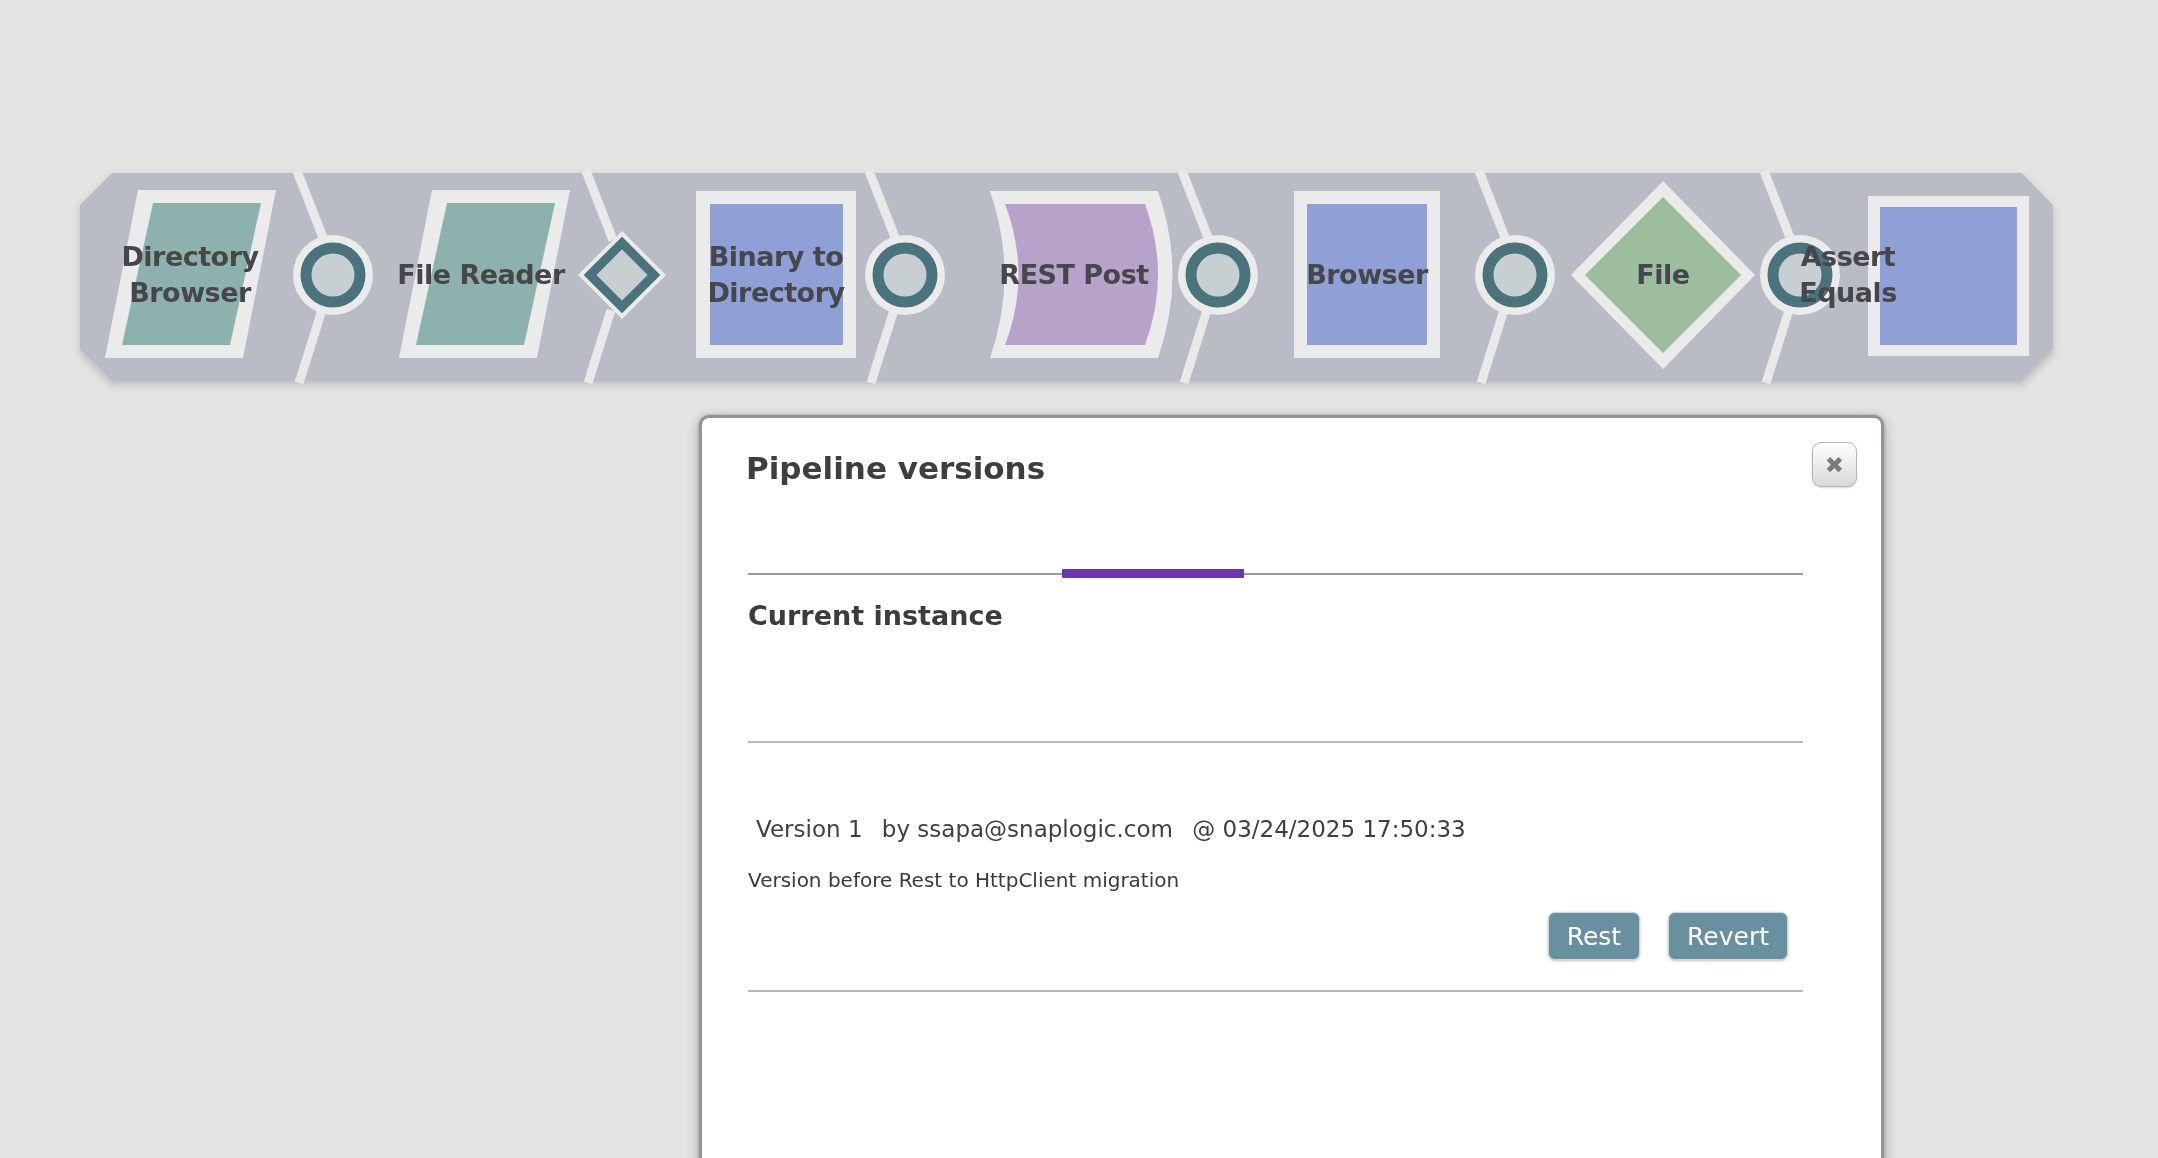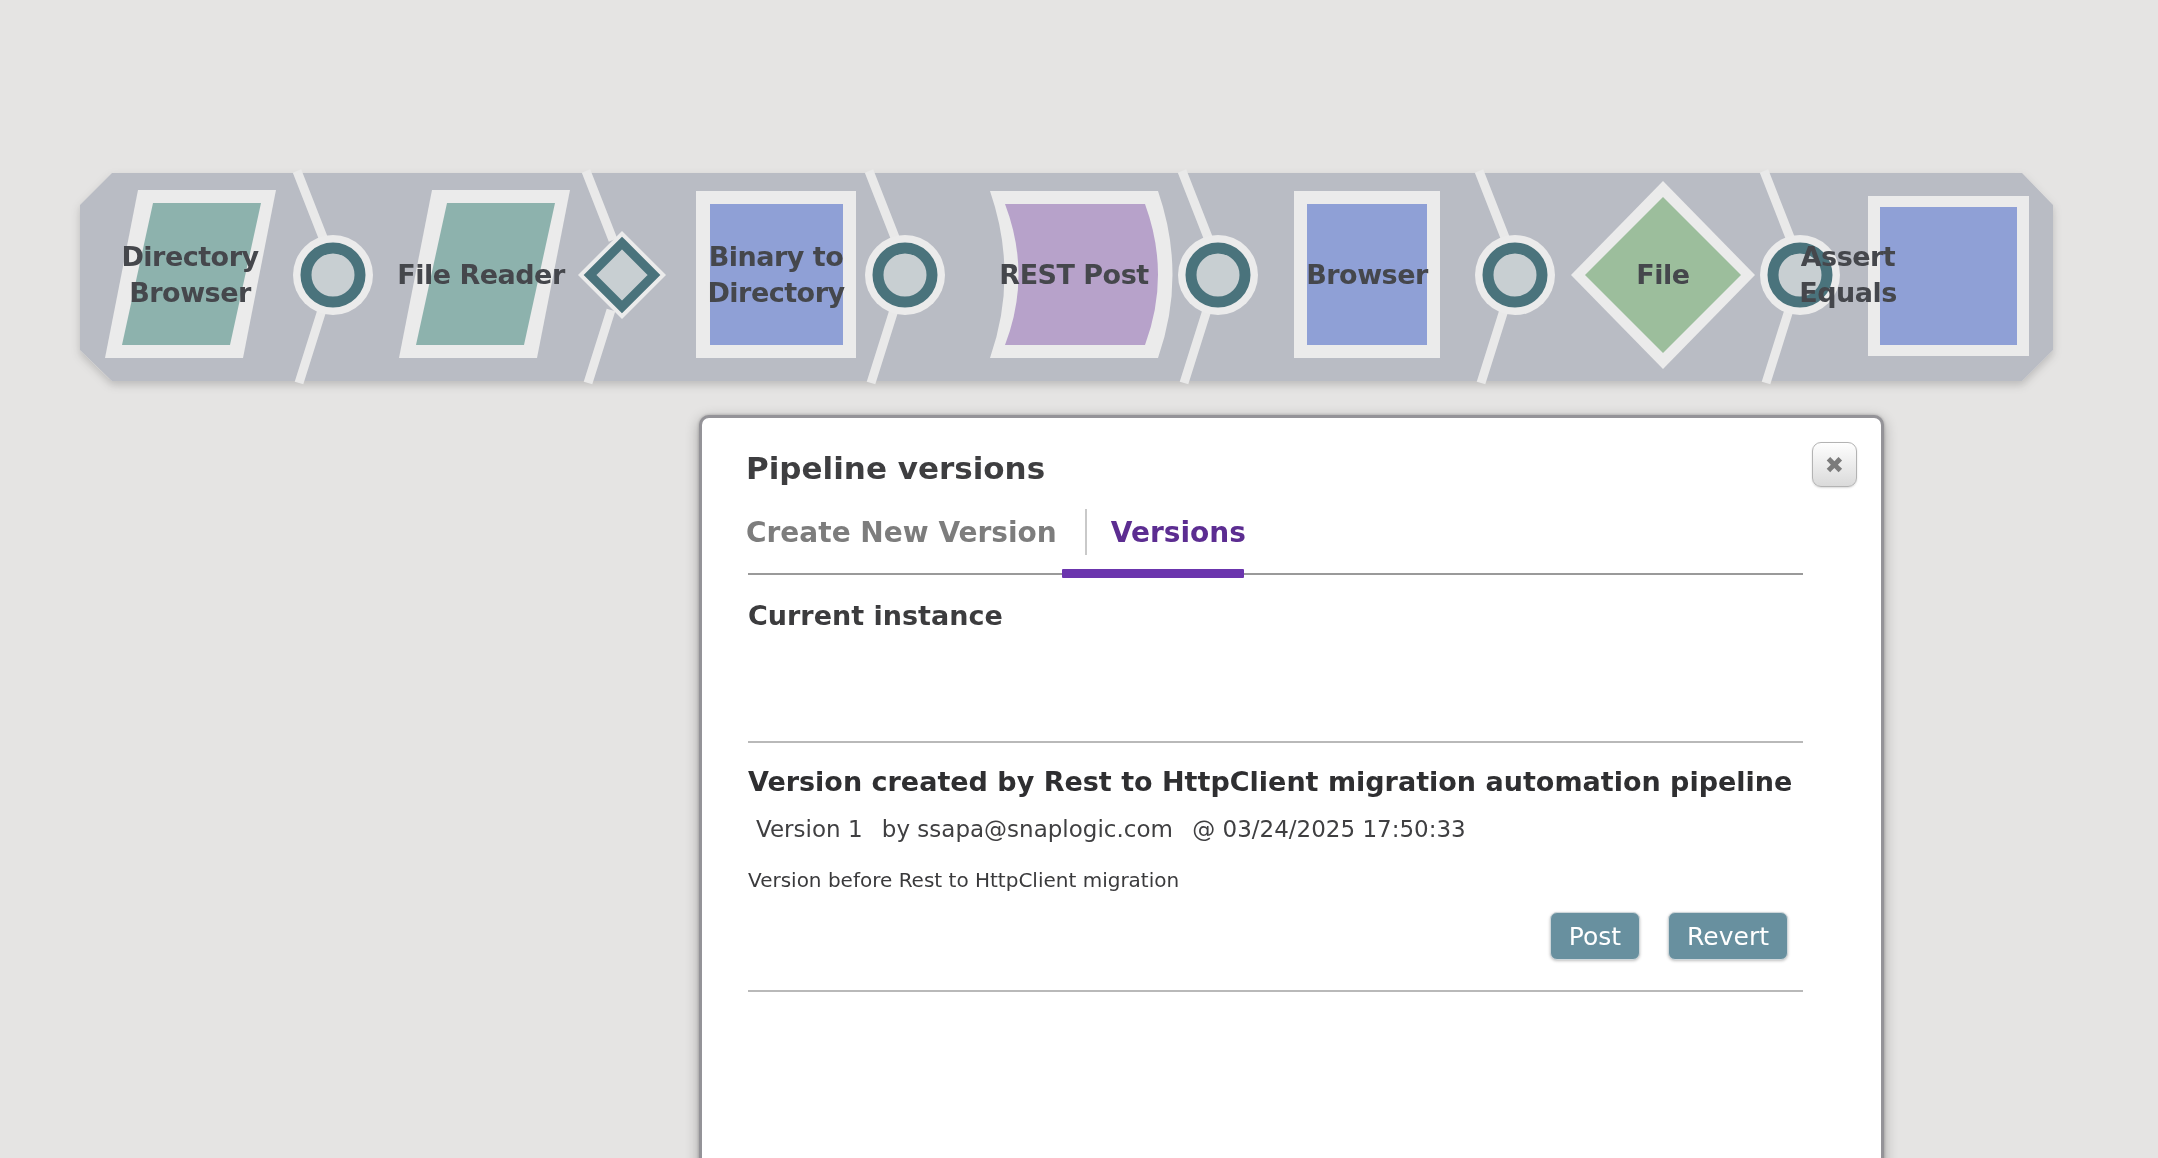--- a/index.html
+++ b/index.html
@@ -210,43 +210,37 @@
 <div class="snap-label wrap" id="lbl-assert-equals">Assert Equals</div>
 
 <div class="modal">
 
   <div class="modal-title">Pipeline versions</div>
 
   <div class="close-btn">
     <span>✖</span>
   </div>
 
-  <div class="tabs-row">
-    <div class="tab inactive">Create New Version</div>
-    <div class="tab-sep"></div>
-    <div class="tab active">Versions</div>
-  </div>
 
   <div class="tabs-baseline"></div>
   <div class="tab-active-bar"></div>
 
   <div class="section-heading">Current instance</div>
 
   <div class="divider" id="divider-1"></div>
 
-  <div class="version-title">Version created by Rest to HttpClient migration automation pipeline</div>
 
   <div class="version-meta">
     <span>Version 1</span>
     <span>by ssapa@snaplogic.com</span>
     <span>@ 03/24/2025 17:50:33</span>
   </div>
 
   <div class="version-desc">Version before Rest to HttpClient migration</div>
 
   <div class="version-buttons">
-    <button class="ver-btn">Post</button>
+    <button class="ver-btn">Rest</button>
     <button class="ver-btn">Revert</button>
   </div>
 
   <div class="divider" id="divider-2"></div>
 
 </div>
 
 </body></html>

